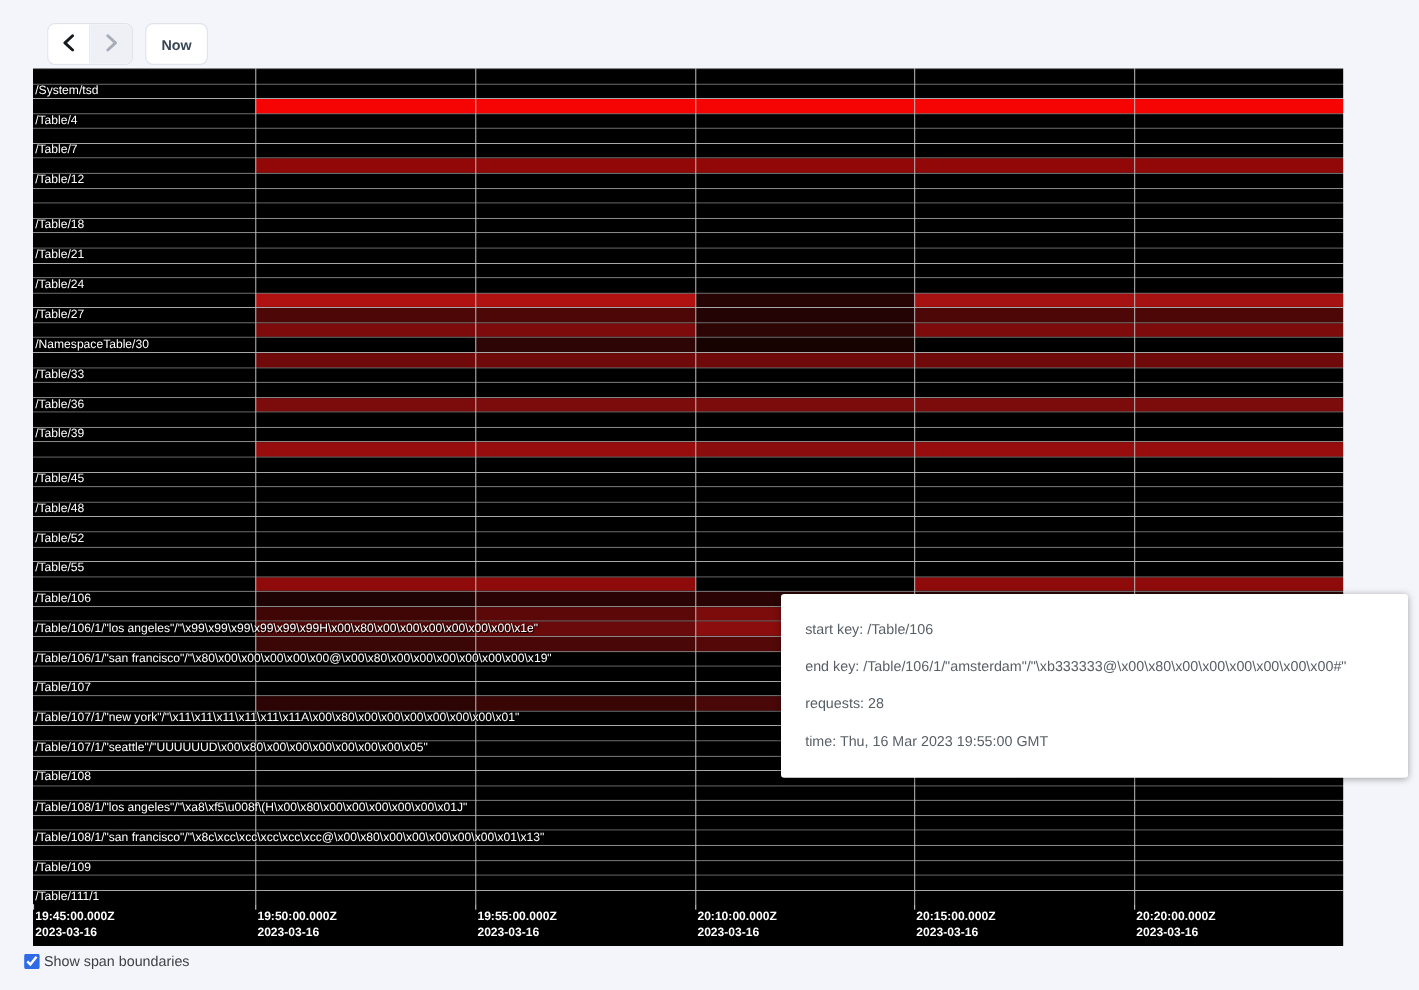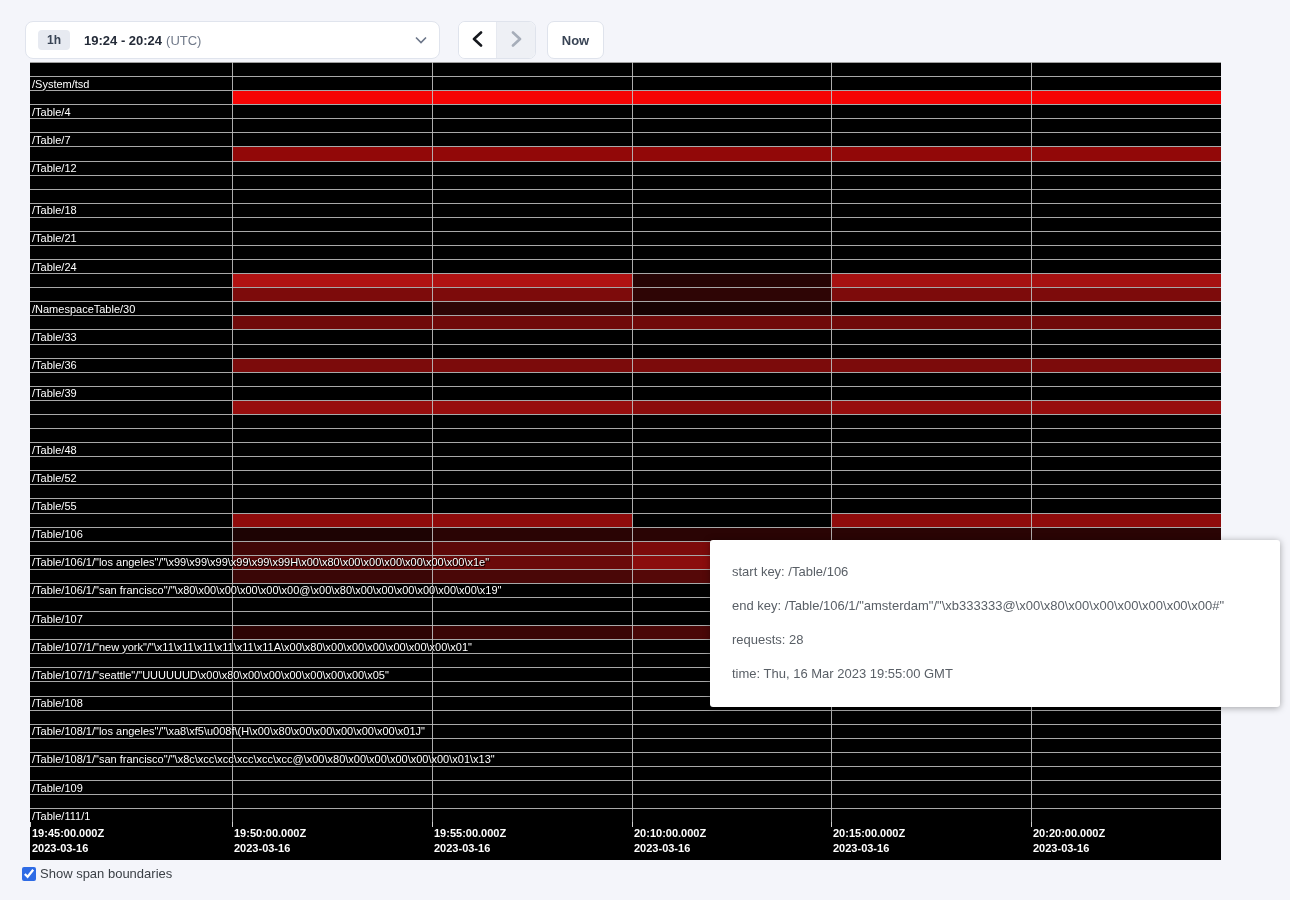--- a/index.html
+++ b/index.html
@@ -67,30 +67,20 @@
   .tooltip p{margin:0 0 13px 0;font-size:13px;line-height:21px;color:#595f66;white-space:nowrap;}
   
   .footer{position:absolute;left:22px;top:866px;display:flex;align-items:center;}
   .footer input{width:14px;height:14px;margin:0 4px 0 0;accent-color:#2e6be5;}
   .footer label{font-size:13px;color:#3a3f45;}
 </style>
 </head>
 <body>
 
 <div class="toolbar">
-  <div class="range-select">
-    <span class="range-badge">1h</span>
-    <span class="range-text">19:24 - 20:24</span>
-    <span class="range-suffix">(UTC)</span>
-    <span class="select-caret">
-      <svg width="12" height="8" viewBox="0 0 12 8">
-          <polyline points="1,1.5 6,6.5 11,1.5" fill="none" stroke="#6c7689" stroke-width="1.6"></polyline>
-        </svg>
-    </span>
-  </div>
   <div class="nav-group">
     <button class="nav-btn prev">
       <span>
         <svg width="11" height="16" viewBox="0 0 11 16">
             <polyline points="9,1.5 2,8 9,14.5" fill="none" stroke="#15181d" stroke-width="2.6" stroke-linecap="round" stroke-linejoin="round"></polyline>
           </svg>
       </span>
     </button>
     <button class="nav-btn next">
       <span>
@@ -235,20 +225,29 @@
       <div class="hm-row">
         <div class="hm-cell" style="width: 202px; background: rgb(0, 0, 0);"></div>
         <div class="hm-cell" style="width: 200px; background: rgb(176, 18, 18);"></div>
         <div class="hm-cell" style="width: 200px; background: rgb(176, 18, 18);"></div>
         <div class="hm-cell" style="width: 199px; background: rgb(38, 4, 4);"></div>
         <div class="hm-cell" style="width: 200px; background: rgb(166, 17, 17);"></div>
         <div class="hm-cell" style="width: 190px; background: rgb(166, 17, 17);"></div>
       </div>
       <div class="hm-row">
         <div class="hm-cell" style="width: 202px; background: rgb(0, 0, 0);"></div>
+        <div class="hm-cell" style="width: 200px; background: rgb(77, 7, 7);"></div>
+        <div class="hm-cell" style="width: 200px; background: rgb(77, 7, 7);"></div>
+        <div class="hm-cell" style="width: 199px; background: rgb(35, 3, 3);"></div>
+        <div class="hm-cell" style="width: 200px; background: rgb(77, 7, 7);"></div>
+        <div class="hm-cell" style="width: 190px; background: rgb(77, 7, 7);"></div>
+        <span class="hm-label">/Table/27</span>
+      </div>
+      <div class="hm-row">
+        <div class="hm-cell" style="width: 202px; background: rgb(0, 0, 0);"></div>
         <div class="hm-cell" style="width: 200px; background: rgb(125, 11, 11);"></div>
         <div class="hm-cell" style="width: 200px; background: rgb(125, 11, 11);"></div>
         <div class="hm-cell" style="width: 199px; background: rgb(46, 5, 5);"></div>
         <div class="hm-cell" style="width: 200px; background: rgb(125, 11, 11);"></div>
         <div class="hm-cell" style="width: 190px; background: rgb(125, 11, 11);"></div>
       </div>
       <div class="hm-row">
         <div class="hm-cell" style="width: 202px; background: rgb(0, 0, 0);"></div>
         <div class="hm-cell" style="width: 200px; background: rgb(0, 0, 0);"></div>
         <div class="hm-cell" style="width: 200px; background: rgb(46, 5, 5);"></div>
@@ -316,20 +315,29 @@
         <div class="hm-cell" style="width: 200px; background: rgb(151, 13, 13);"></div>
         <div class="hm-cell" style="width: 190px; background: rgb(151, 13, 13);"></div>
       </div>
       <div class="hm-row">
         <div class="hm-cell" style="width: 202px; background: rgb(0, 0, 0);"></div>
         <div class="hm-cell" style="width: 200px; background: rgb(0, 0, 0);"></div>
         <div class="hm-cell" style="width: 200px; background: rgb(0, 0, 0);"></div>
         <div class="hm-cell" style="width: 199px; background: rgb(0, 0, 0);"></div>
         <div class="hm-cell" style="width: 200px; background: rgb(0, 0, 0);"></div>
         <div class="hm-cell" style="width: 190px; background: rgb(0, 0, 0);"></div>
+      </div>
+      <div class="hm-row">
+        <div class="hm-cell" style="width: 202px; background: rgb(0, 0, 0);"></div>
+        <div class="hm-cell" style="width: 200px; background: rgb(0, 0, 0);"></div>
+        <div class="hm-cell" style="width: 200px; background: rgb(0, 0, 0);"></div>
+        <div class="hm-cell" style="width: 199px; background: rgb(0, 0, 0);"></div>
+        <div class="hm-cell" style="width: 200px; background: rgb(0, 0, 0);"></div>
+        <div class="hm-cell" style="width: 190px; background: rgb(0, 0, 0);"></div>
+        <span class="hm-label">/Table/45</span>
       </div>
       <div class="hm-row">
         <div class="hm-cell" style="width: 202px; background: rgb(0, 0, 0);"></div>
         <div class="hm-cell" style="width: 200px; background: rgb(0, 0, 0);"></div>
         <div class="hm-cell" style="width: 200px; background: rgb(0, 0, 0);"></div>
         <div class="hm-cell" style="width: 199px; background: rgb(0, 0, 0);"></div>
         <div class="hm-cell" style="width: 200px; background: rgb(0, 0, 0);"></div>
         <div class="hm-cell" style="width: 190px; background: rgb(0, 0, 0);"></div>
       </div>
       <div class="hm-row">

